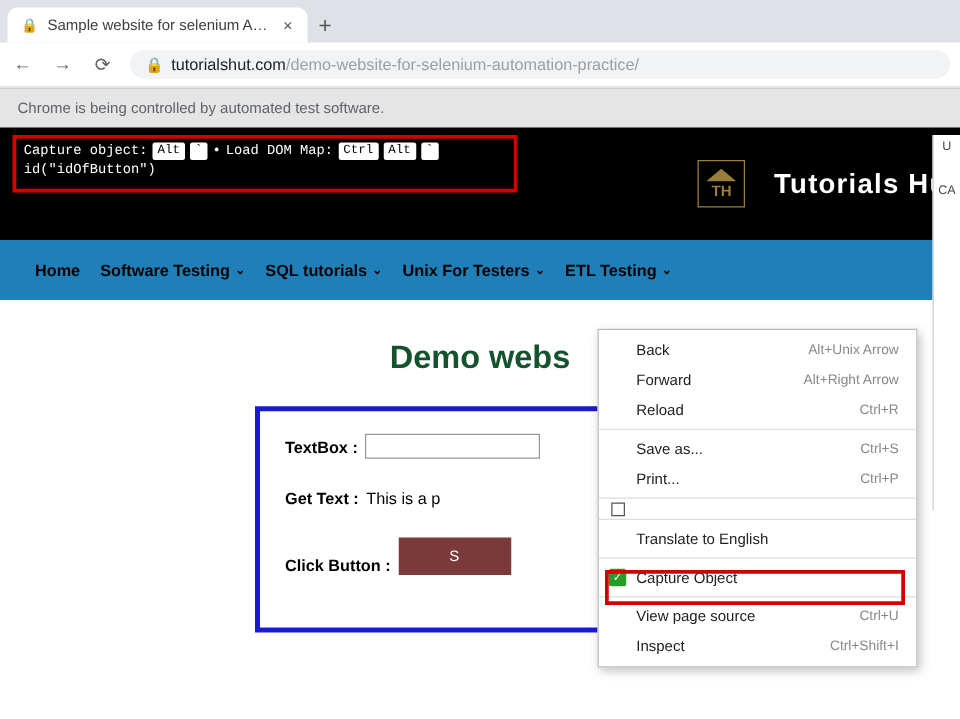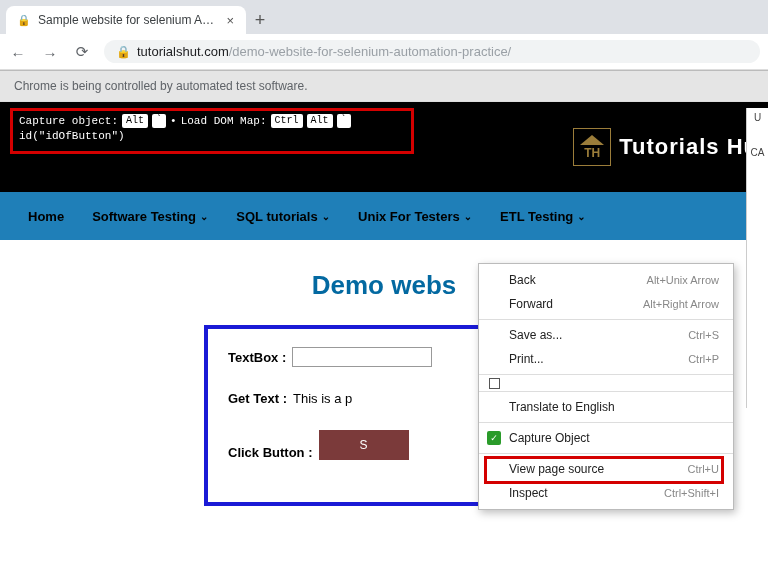--- a/index.html
+++ b/index.html
@@ -25,32 +25,32 @@
     .red-overlay { position: absolute; border: 3px solid #d40000; pointer-events: none; z-index: 5; }
     .overlay1 { left: 10px; top: 108px; width: 404px; height: 46px; }
     
     .capture-bar { position: absolute; left: 13px; top: 111px; width: 435px; height: 40px; background: #000; color: #fff; font-family: "Courier New", monospace; font-size: 11px; padding: 3px 6px; z-index: 4; }
     .capture-line { display:flex; align-items:center; gap:4px; }
     .kbd { background:#fff; color:#000; border-radius:2px; padding:0 4px; font-size:10px; line-height:14px; }
     .capture-id { margin-top: 2px; }
     
     .page { position: relative; margin-top: 0; }
     .header-black { background:#000; height: 90px; display:flex; align-items:center; justify-content:flex-end; padding-right: 10px; position: relative; top: 0; }
-    .logo-wrap { display:flex; align-items:center; gap:8px; }
+    .logo-wrap { display:flex; align-items:center; gap:23px; }
     .logo-badge { width:38px; height:38px; border:1px solid #9b7d3a; display:flex; flex-direction:column; align-items:center; justify-content:center; }
     .logo-tri { width:0; height:0; border-left:12px solid transparent; border-right:12px solid transparent; border-bottom:10px solid #9b7d3a; }
     .logo-th { color:#9b7d3a; font-weight:bold; font-size:12px; margin-top:1px; }
     .brand { color:#fff; font-weight:bold; font-size:22px; letter-spacing:1px; }
     
-    .nav-blue { background:#1f7fb8; display:flex; align-items:center; height: 48px; padding: 0 28px; gap: 28px; }
+    .nav-blue { background:#1f7fb8; display:flex; align-items:center; height: 48px; padding: 0 28px; gap: 16px; }
     .nav-item { color:#000; font-weight:bold; font-size:13px; cursor:pointer; display:flex; align-items:center; gap:4px; }
     .chev { font-size: 10px; }
     
     .white-area { background:#fff; padding: 30px 0 0 0; display:flex; flex-direction:column; align-items:center; }
-    .demo-title { font-size: 26px; font-weight: bold; color:#0369a1;text-align:right; }
+    .demo-title { font-size: 26px; font-weight: bold; color:#14532d;text-align:right; }
     
     .form-box { margin-top: 24px; border: 4px solid #1a1ad6; background:#fff; width: 360px; padding: 18px 20px; }
     .form-row { display:flex; align-items:center; gap:6px; margin-bottom: 24px; font-size:13px; }
     .form-label { font-weight:bold; color:#000; }
     .form-text { color:#000; }
     .textbox-input { border:1px solid #999; height:20px; width:140px; background:#fff; }
     .red-btn-row { display:flex; align-items:flex-end; gap:6px; }
     .click-btn { background:#7b3a3a; color:#fff; border:none; height:30px; width:90px; font-size:12px; cursor:pointer; }
     
     .context-menu { position:absolute; left: 478px; top: 263px; width: 256px; background:#fff; border:1px solid #bbb; box-shadow: 2px 3px 8px rgba(0,0,0,0.25); z-index: 100; font-size: 12px; color:#222; padding: 4px 0; }
@@ -166,20 +166,24 @@
 
 <div class="context-menu">
   <div class="menu-item">
       <span>Back</span>
       <span class="shortcut">Alt+Unix Arrow</span>
     </div>
   <div class="menu-item">
       <span>Forward</span>
       <span class="shortcut">Alt+Right Arrow</span>
     </div>
+  <div class="menu-item">
+      <span>Reload</span>
+      <span class="shortcut">Ctrl+R</span>
+    </div>
   <div class="menu-sep"></div>
   <div class="menu-item">
       <span>Save as...</span>
       <span class="shortcut">Ctrl+S</span>
     </div>
   <div class="menu-item">
       <span>Print...</span>
       <span class="shortcut">Ctrl+P</span>
     </div>
   <div class="menu-sep"></div>

